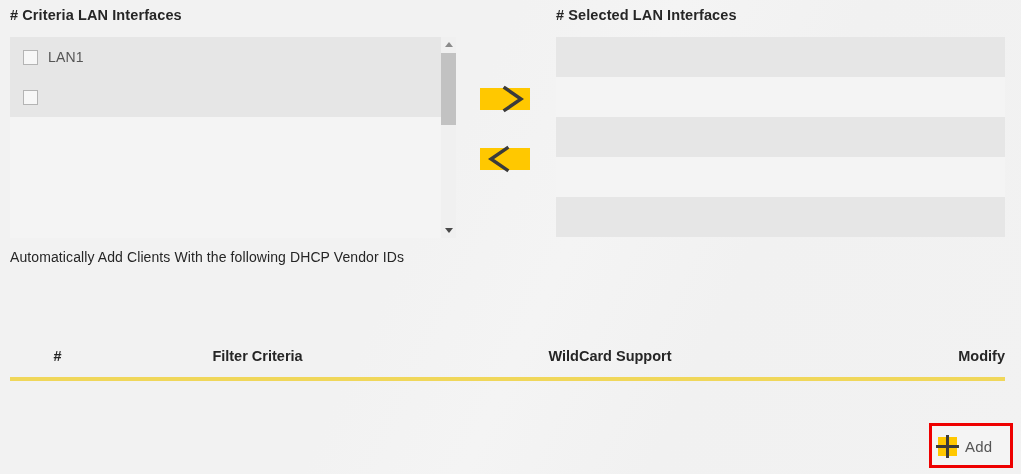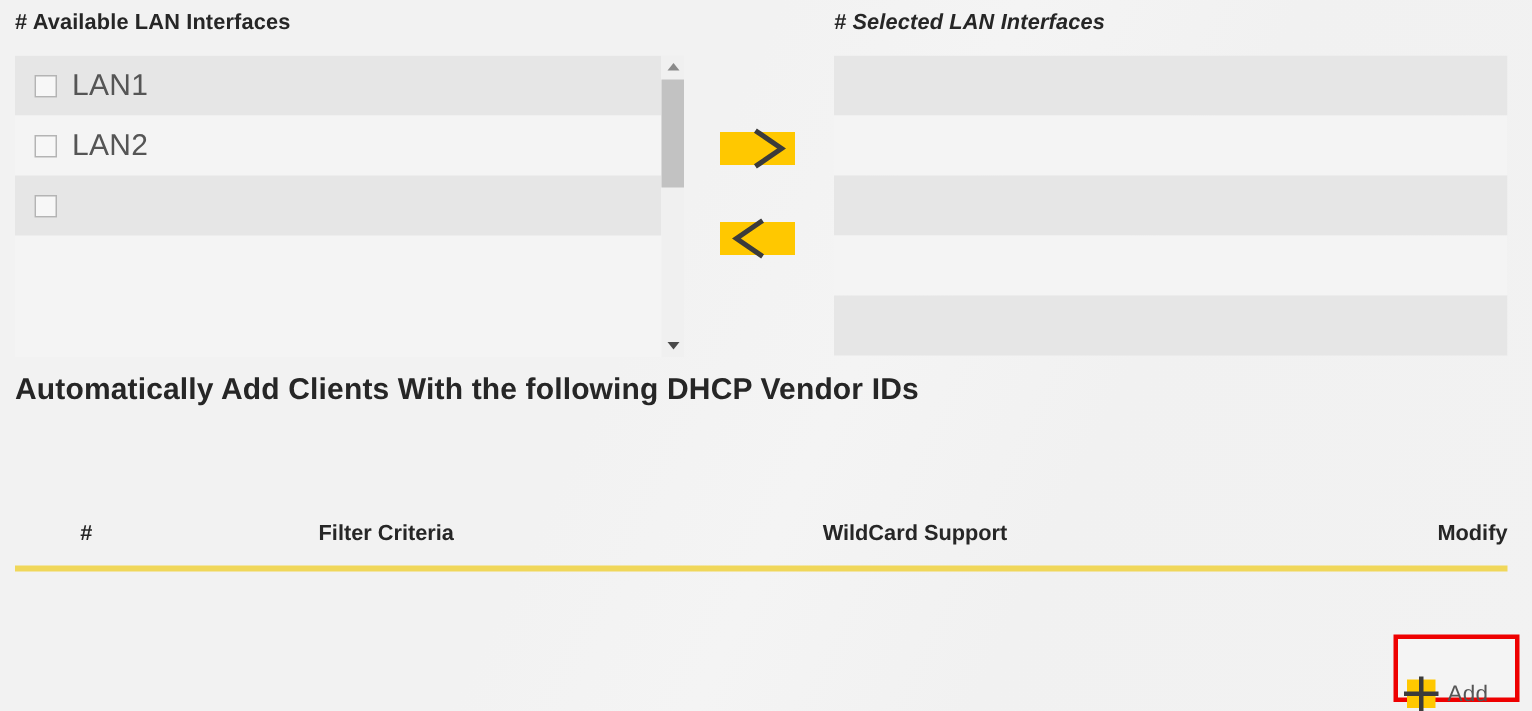--- a/index.html
+++ b/index.html
@@ -25,21 +25,21 @@
   
   .panel-title {
     position: absolute;
     font-size: 14.5px;
     font-weight: bold;
     color: #262626;
     letter-spacing: .1px;
     white-space: nowrap;
   }
   #title-available { left: 10px; top: 7px; }
-  #title-selected  { left: 556px; top: 7px; font-style: italic; }
+  #title-selected  { left: 556px; top: 7px; }
 
   
   .list-available {
     position: absolute;
     left: 10px;
     top: 37px;
     width: 446px;
     height: 201px;
     background: #f4f4f4;
   }
@@ -64,21 +64,21 @@
     width: 15px;
     height: 15px;
     border: 1px solid #b4b4b4;
     background: #f7f7f7;
     margin-left: 13px;
     margin-right: 10px;
     box-sizing: border-box;
     flex: 0 0 auto;
   }
   .lrow-label {
-    font-size: 20px;
+    font-size: 14px;
     color: #555555;
     letter-spacing: .2px;
     white-space: nowrap;
   }
 
   
   .vscroll {
     position: absolute;
     left: 431px;
     top: 0;
@@ -151,22 +151,22 @@
     width: 449px;
     background: #f4f4f4;
   }
   .srow.alt { background: #e6e6e6; }
 
   
   #dhcp-caption {
     position: absolute;
     left: 10px;
     top: 249px;
-    font-size: 20px;
-    font-weight: bold;
+    font-size: 14px;
+    font-weight: normal;
     color: #262626;
     letter-spacing: .1px;
     white-space: nowrap;
   }
 
   
   .table-wrap {
     position: absolute;
     left: 10px;
     top: 348px;
@@ -214,21 +214,20 @@
   }
   .add-btn {
     position: absolute;
     left: 938px;
     top: 434px;
     width: 68px;
     height: 25px;
     display: flex;
     align-items: center;
     gap: 8px;
-    margin-top: 16px;
   }
   .plus-chip {
     position: relative;
     width: 19px;
     height: 19px;
     background: #ffc800;
     flex: 0 0 auto;
   }
   .plus-chip::before,
   .plus-chip::after {
@@ -249,34 +248,30 @@
     color: #555555;
     letter-spacing: .2px;
     white-space: nowrap;
   }
 </style>
 </head>
 <body>
 
 <div class="page">
 
-  <div class="panel-title" id="title-available"># Available LAN Interfaces</div>
+  <div class="panel-title" id="title-available"># Criteria LAN Interfaces</div>
 
   <div class="list-available">
     <div class="list-rows">
 
       <div class="lrow alt">
         <span class="cbox"></span>
         <span class="lrow-label">LAN1</span>
       </div>
 
-      <div class="lrow">
-        <span class="cbox"></span>
-        <span class="lrow-label">LAN2</span>
-      </div>
 
 
 
       <div class="lrow alt">
         <span class="cbox"></span>
       </div>
 
     </div>
 
     <div class="vscroll">

